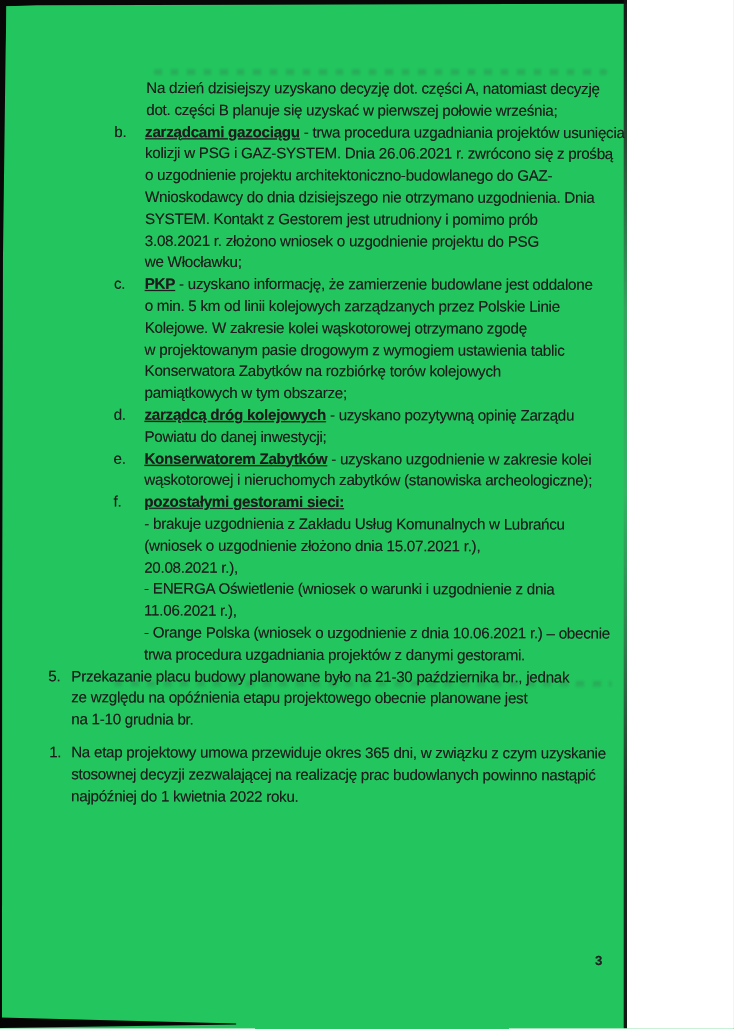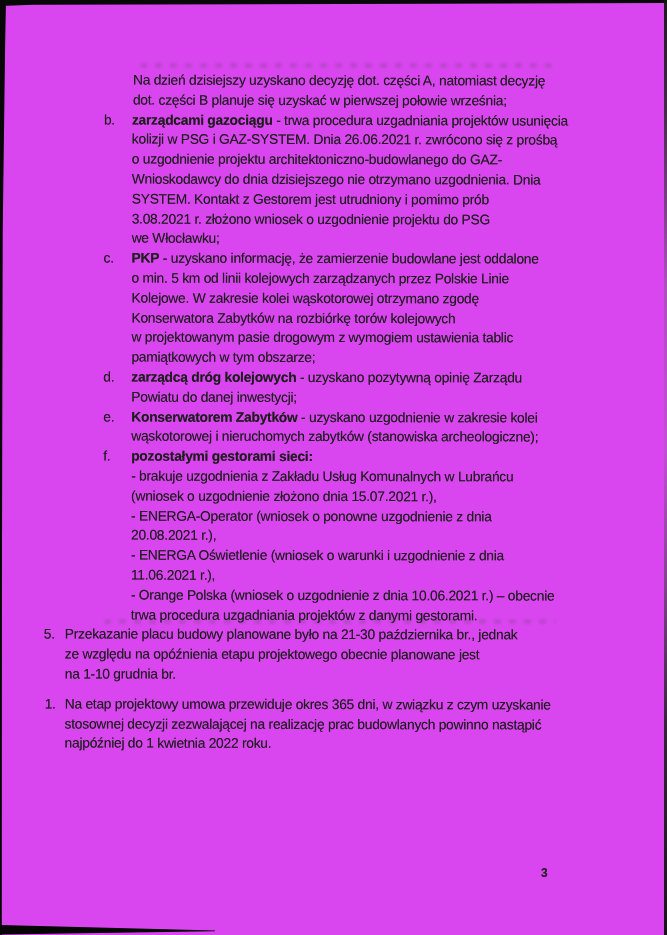--- a/index.html
+++ b/index.html
@@ -1,41 +1,41 @@
 <!DOCTYPE html>
 <html><head>
 <meta charset="utf-8">
 <style>
   html, body { margin: 0; padding: 0; background: #ffffff; }
   .doc {
     position: relative;
-    width: 667px;
+    width: 570px;
     height: 935px;
-    background: #d946ef;
+    background: #22c55e;
     overflow: hidden;
     font-family: "Liberation Sans", sans-serif;
     color: #1d1d1d;
   }
   .content {
     position: absolute;
     top: 71px;
     left: 0;
     width: 667px;
     font-size: 13.8px;
     line-height: 19.8px;
     letter-spacing: -0.25px;
     text-shadow: 0 0 0.4px rgba(30,30,30,0.55);
     transform: rotate(0.12deg);
     transform-origin: 50% 0;
   }
   .line { white-space: nowrap; height: 19.8px; }
   .intro { margin-left: 133px; }
   .litem { position: relative; padding-left: 132px; }
   .litem .marker { position: absolute; left: 104px; top: 0; font-weight: 400; }
-  .lead { font-weight: 700; }
+  .lead { font-weight: 700; text-decoration: underline; }
   .numitem { position: relative; padding-left: 66px; }
   .numitem .marker { position: absolute; left: 45px; top: 0; }
   .para { margin-left: 49px; margin-top: 5px; }
   .numitem.last { margin-top: 10px; }
   .numitem.last .marker { left: 46px; }
   .pageno {
     position: absolute;
     left: 541px;
     top: 866px;
     font-size: 12px;
@@ -103,43 +103,42 @@
       <div class="line">SYSTEM. Kontakt z Gestorem jest utrudniony i pomimo prób</div>
       <div class="line">3.08.2021 r. złożono wniosek o uzgodnienie projektu do PSG</div>
       <div class="line">we Włocławku;</div>
     </div>
 
     <div class="litem">
       <span class="marker">c.</span>
       <div class="line"><span class="lead">PKP</span><span> - uzyskano informację, że zamierzenie budowlane jest oddalone</span></div>
       <div class="line">o min. 5 km od linii kolejowych zarządzanych przez Polskie Linie</div>
       <div class="line">Kolejowe. W zakresie kolei wąskotorowej otrzymano zgodę</div>
+      <div class="line">w projektowanym pasie drogowym z wymogiem ustawienia tablic</div>
       <div class="line">Konserwatora Zabytków na rozbiórkę torów kolejowych</div>
-      <div class="line">w projektowanym pasie drogowym z wymogiem ustawienia tablic</div>
       <div class="line">pamiątkowych w tym obszarze;</div>
     </div>
 
     <div class="litem">
       <span class="marker">d.</span>
       <div class="line"><span class="lead">zarządcą dróg kolejowych</span><span> - uzyskano pozytywną opinię Zarządu</span></div>
       <div class="line">Powiatu do danej inwestycji;</div>
     </div>
 
     <div class="litem">
       <span class="marker">e.</span>
       <div class="line"><span class="lead">Konserwatorem Zabytków</span><span> - uzyskano uzgodnienie w zakresie kolei</span></div>
       <div class="line">wąskotorowej i nieruchomych zabytków (stanowiska archeologiczne);</div>
     </div>
 
     <div class="litem">
       <span class="marker">f.</span>
       <div class="line"><span class="lead">pozostałymi gestorami sieci:</span></div>
       <div class="line">- brakuje uzgodnienia z Zakładu Usług Komunalnych w Lubrańcu</div>
       <div class="line">(wniosek o uzgodnienie złożono dnia 15.07.2021 r.),</div>
-      <div class="line">- ENERGA-Operator (wniosek o ponowne uzgodnienie z dnia</div>
       <div class="line">20.08.2021 r.),</div>
       <div class="line">- ENERGA Oświetlenie (wniosek o warunki i uzgodnienie z dnia</div>
       <div class="line">11.06.2021 r.),</div>
       <div class="line">- Orange Polska (wniosek o uzgodnienie z dnia 10.06.2021 r.) – obecnie</div>
       <div class="line">trwa procedura uzgadniania projektów z danymi gestorami.</div>
     </div>
 
     <div class="numitem">
       <span class="marker">5.</span>
       <div class="line">Przekazanie placu budowy planowane było na 21-30 października br., jednak</div>

